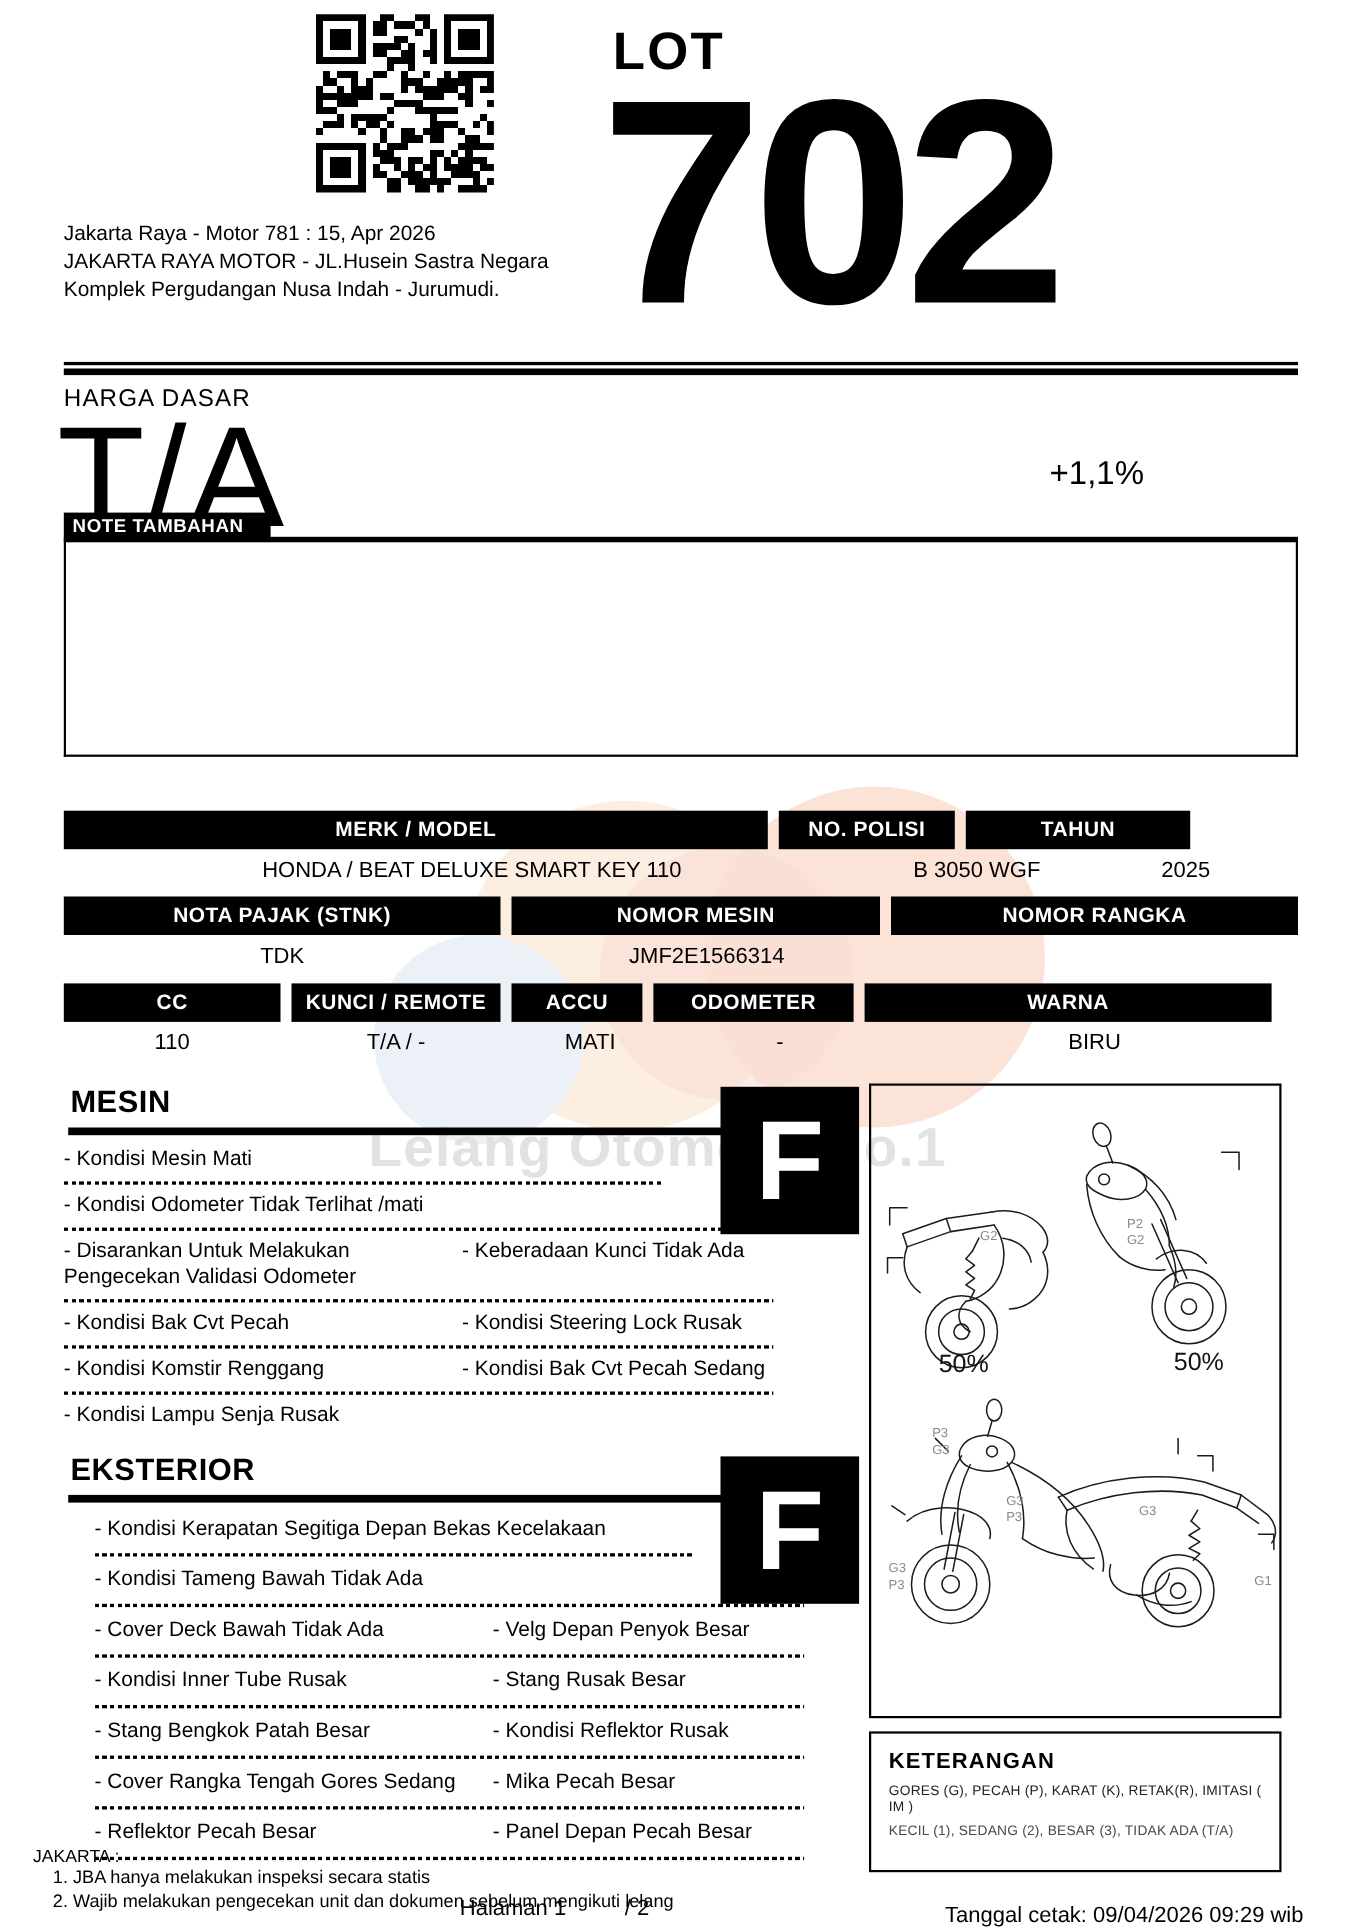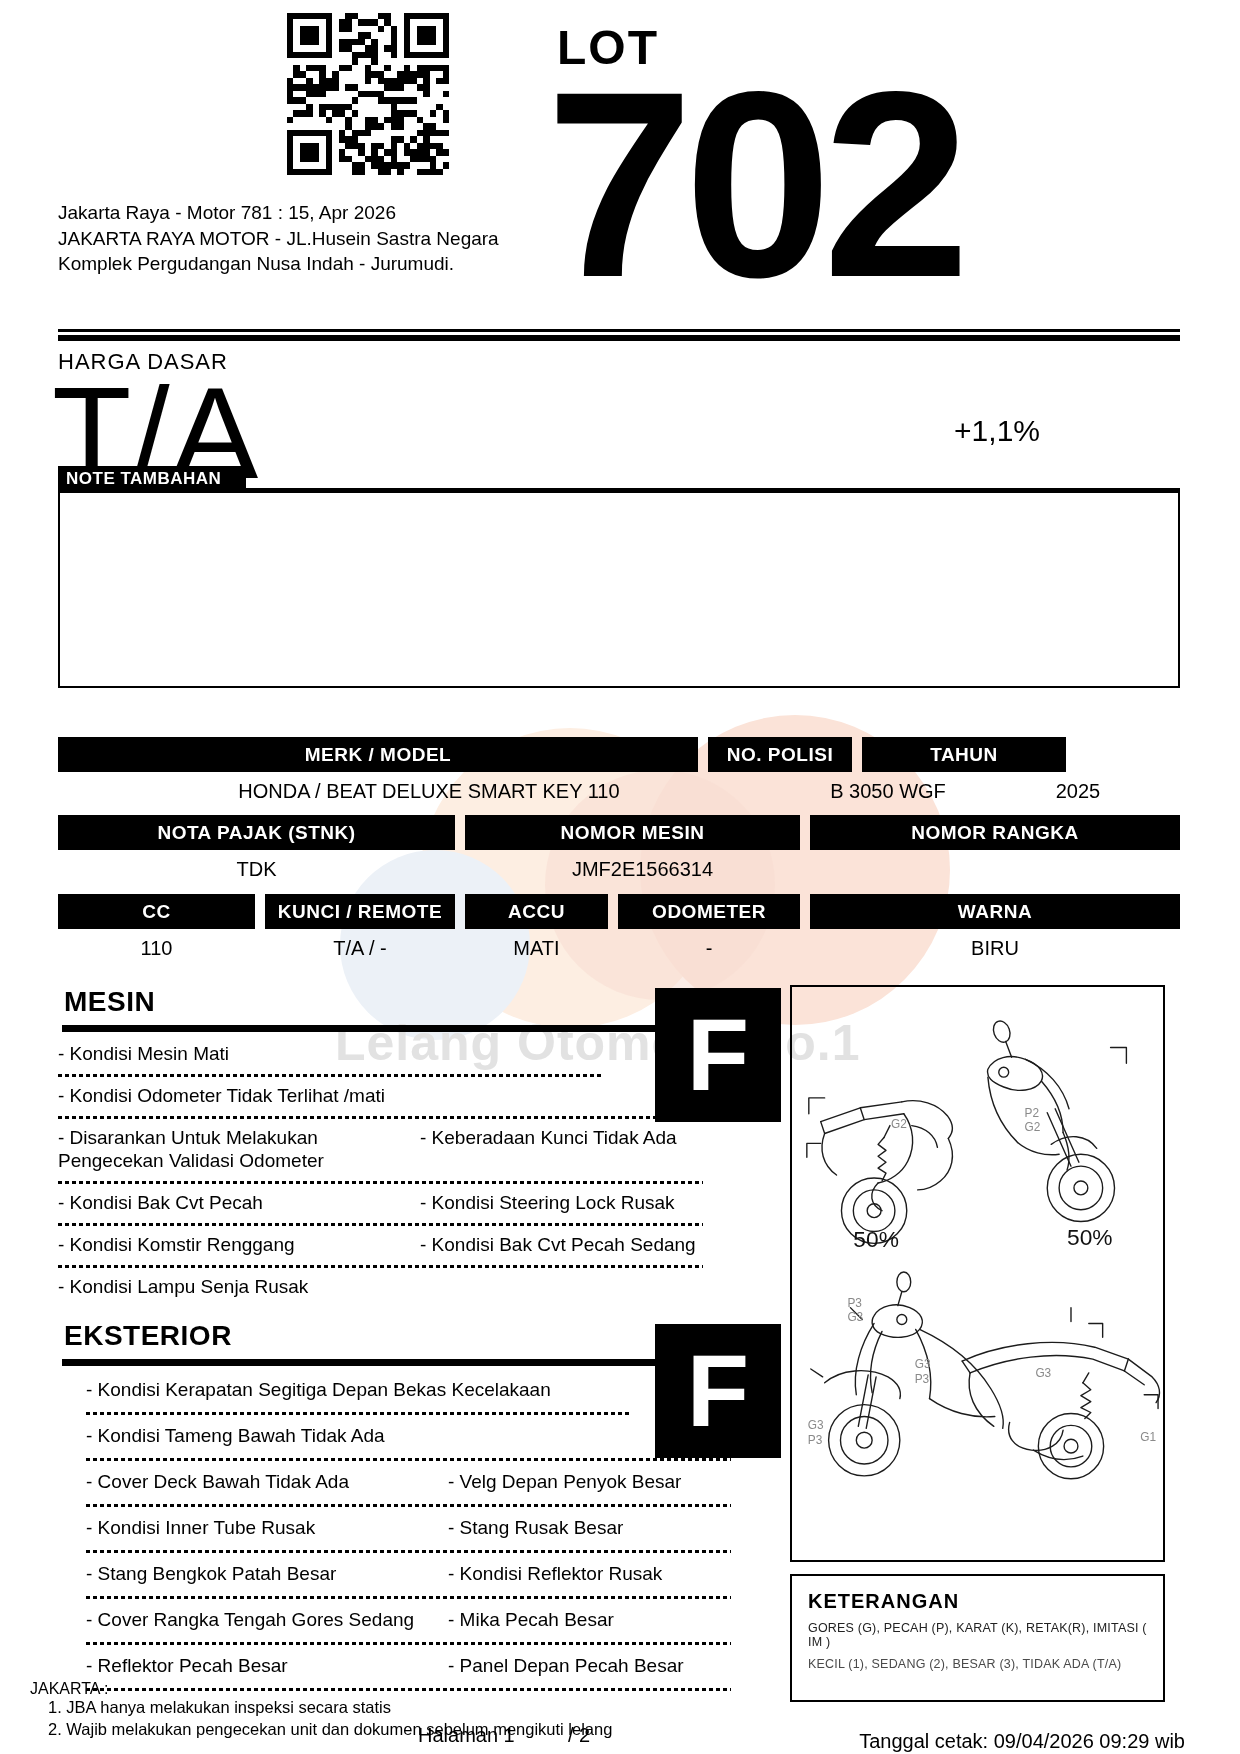--- a/index.html
+++ b/index.html
@@ -331,21 +331,21 @@
   <div class="abs price-label">HARGA DASAR</div>
   <div class="abs price-value">T/A</div>
   <div class="abs price-change">+1,1%</div>
 
   <div class="abs note-label">NOTE TAMBAHAN</div>
   <div class="abs note-topbar"></div>
   <div class="abs note-box"></div>
 
   <div class="trow" style="top:737px;">
     <div class="hdr-bar" style="width:640px;">MERK / MODEL</div>
-    <div class="hdr-bar" style="width:144px;">NO. POLISI</div>
+    <div class="hdr-bar" style="width:160px;">NO. POLISI</div>
     <div class="hdr-bar" style="width:204px;">TAHUN</div>
   </div>
 
   <div class="trow" style="top:773px;">
     <div class="vcell" style="width:742px;">HONDA / BEAT DELUXE SMART KEY 110</div>
     <div class="vcell" style="width:156px;">B 3050 WGF</div>
     <div class="vcell" style="width:204px;">2025</div>
   </div>
 
   <div class="trow" style="top:815px;">
@@ -355,21 +355,21 @@
   </div>
 
   <div class="trow" style="top:851px;gap:20px;">
     <div class="vcell" style="width:397px;">TDK</div>
     <div class="vcell" style="width:335px;">JMF2E1566314</div>
   </div>
 
   <div class="trow" style="top:894px;">
     <div class="hdr-bar" style="width:197px;">CC</div>
     <div class="hdr-bar" style="width:190px;">KUNCI / REMOTE</div>
-    <div class="hdr-bar" style="width:143px;">ACCU</div>
+    <div class="hdr-bar" style="width:119px;">ACCU</div>
     <div class="hdr-bar" style="width:182px;">ODOMETER</div>
     <div class="hdr-bar" style="width:370px;">WARNA</div>
   </div>
 
   <div class="trow" style="top:930px;">
     <div class="vcell" style="width:197px;">110</div>
     <div class="vcell" style="width:190px;">T/A / -</div>
     <div class="vcell" style="width:143px;">MATI</div>
     <div class="vcell" style="width:182px;">-</div>
     <div class="vcell" style="width:370px;">BIRU</div>

